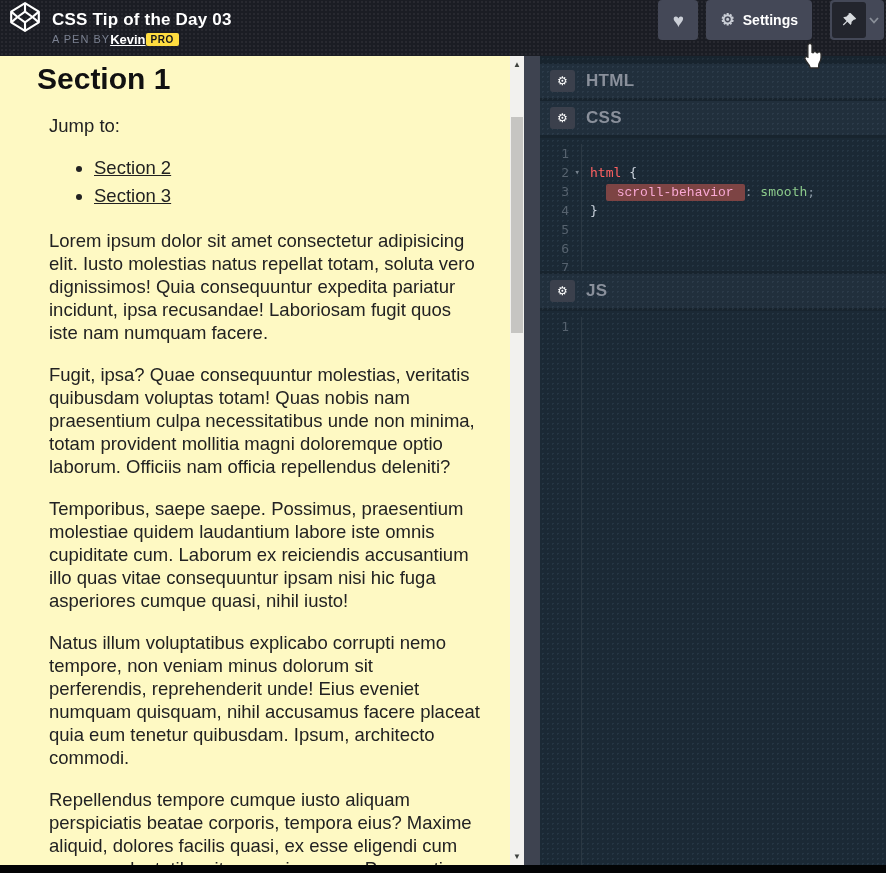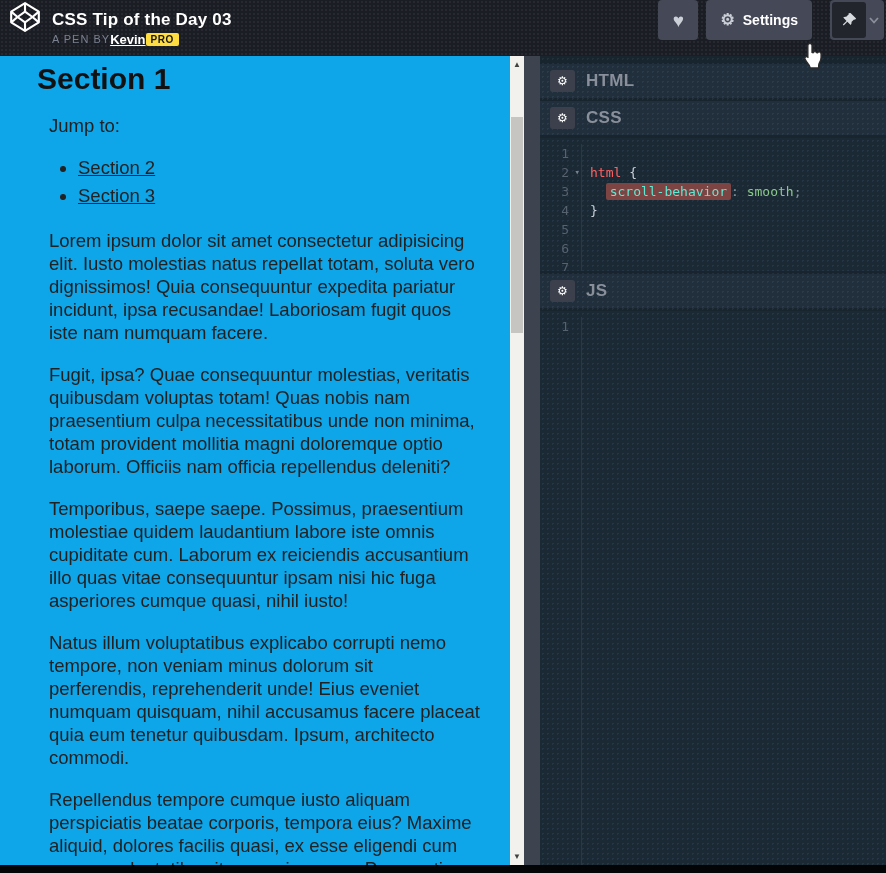--- a/index.html
+++ b/index.html
@@ -31,26 +31,26 @@
   .pin-group { margin-left:18px; height:40px; background:#444857; border-radius:4px;
                display:flex; align-items:center; padding:2px; }
   .pin-box { width:34px; height:36px; background:#23252d; border-radius:3px;
              display:flex; align-items:center; justify-content:center; cursor:pointer; }
   .chev-box { width:16px; height:36px; display:flex; align-items:center; justify-content:center; cursor:pointer; }
 
   
   .main { flex:1; display:flex; min-height:0; }
 
   
-  .preview { width:510px; flex:0 0 510px; background:#0ea5e9; overflow:hidden;
+  .preview { width:510px; flex:0 0 510px; background:#fef9c3; overflow:hidden;
              padding:6px 12px 0 37px; color:#222; }
   .preview h1 { font-size:30px; line-height:33px; font-weight:800; color:#111; }
   .preview p { font-size:18.5px; line-height:23px; margin-top:19px; white-space:pre-line;margin-left:12px; }
   .preview ul { margin:17px 0 17px 0; padding-left:41px; }
-  .preview li { font-size:18.5px; line-height:28px; }
+  .preview li { font-size:18.5px; line-height:28px;margin-left:16px; }
   .preview a { color:#222; text-decoration:underline; cursor:pointer; }
 
   
   .v-scrollbar { width:14px; flex:0 0 14px; background:#f2f1ee; position:relative; }
   .sb-arrow { position:absolute; left:0; width:14px; height:15px; display:flex;
               align-items:center; justify-content:center; color:#3f423f; font-size:8px; cursor:pointer; }
   .sb-arrow.up { top:1px; }
   .sb-arrow.down { bottom:1px; }
   .sb-thumb { position:absolute; left:1px; width:12px; top:61px; height:216px;
               background:#c6c5c2; cursor:pointer; }
@@ -80,21 +80,21 @@
   .gutter-col { width:42px; flex:0 0 42px; border-right:1px solid rgba(255,255,255,0.07);
                 text-align:right; }
   .ln { position:relative; height:19px; line-height:19px; color:#56626e; padding-right:12px; }
   .fold { position:absolute; right:1px; top:0; color:#76828e; font-size:9px; }
   .code-col { flex:1; padding-left:8px; cursor:text; }
   .cl { height:19px; line-height:19px; white-space:pre; color:#c8d0da; }
   .tok-sel { color:#ff6161; }
   .tok-brace { color:#c8d0da; }
   .tok-punc { color:#8795a1; }
   .tok-val { color:#8bc98b; }
-  .tok-prop-hl { background:#7d4444; color:#5eead4; border-radius:2px; padding:1px 4px; }
+  .tok-prop-hl { background:#7d4444; color:#f9a8d4; border-radius:2px; padding:1px 11px;font-family:Liberation Mono, monospace; }
 
   
   .footer { height:8px; flex:0 0 8px; background:#030405; }
 
   
   .cursor { position:absolute; left:799px; top:41px; width:25px; height:30px; z-index:50;
             pointer-events:none; }
 </style>
 </head>
 <body>

